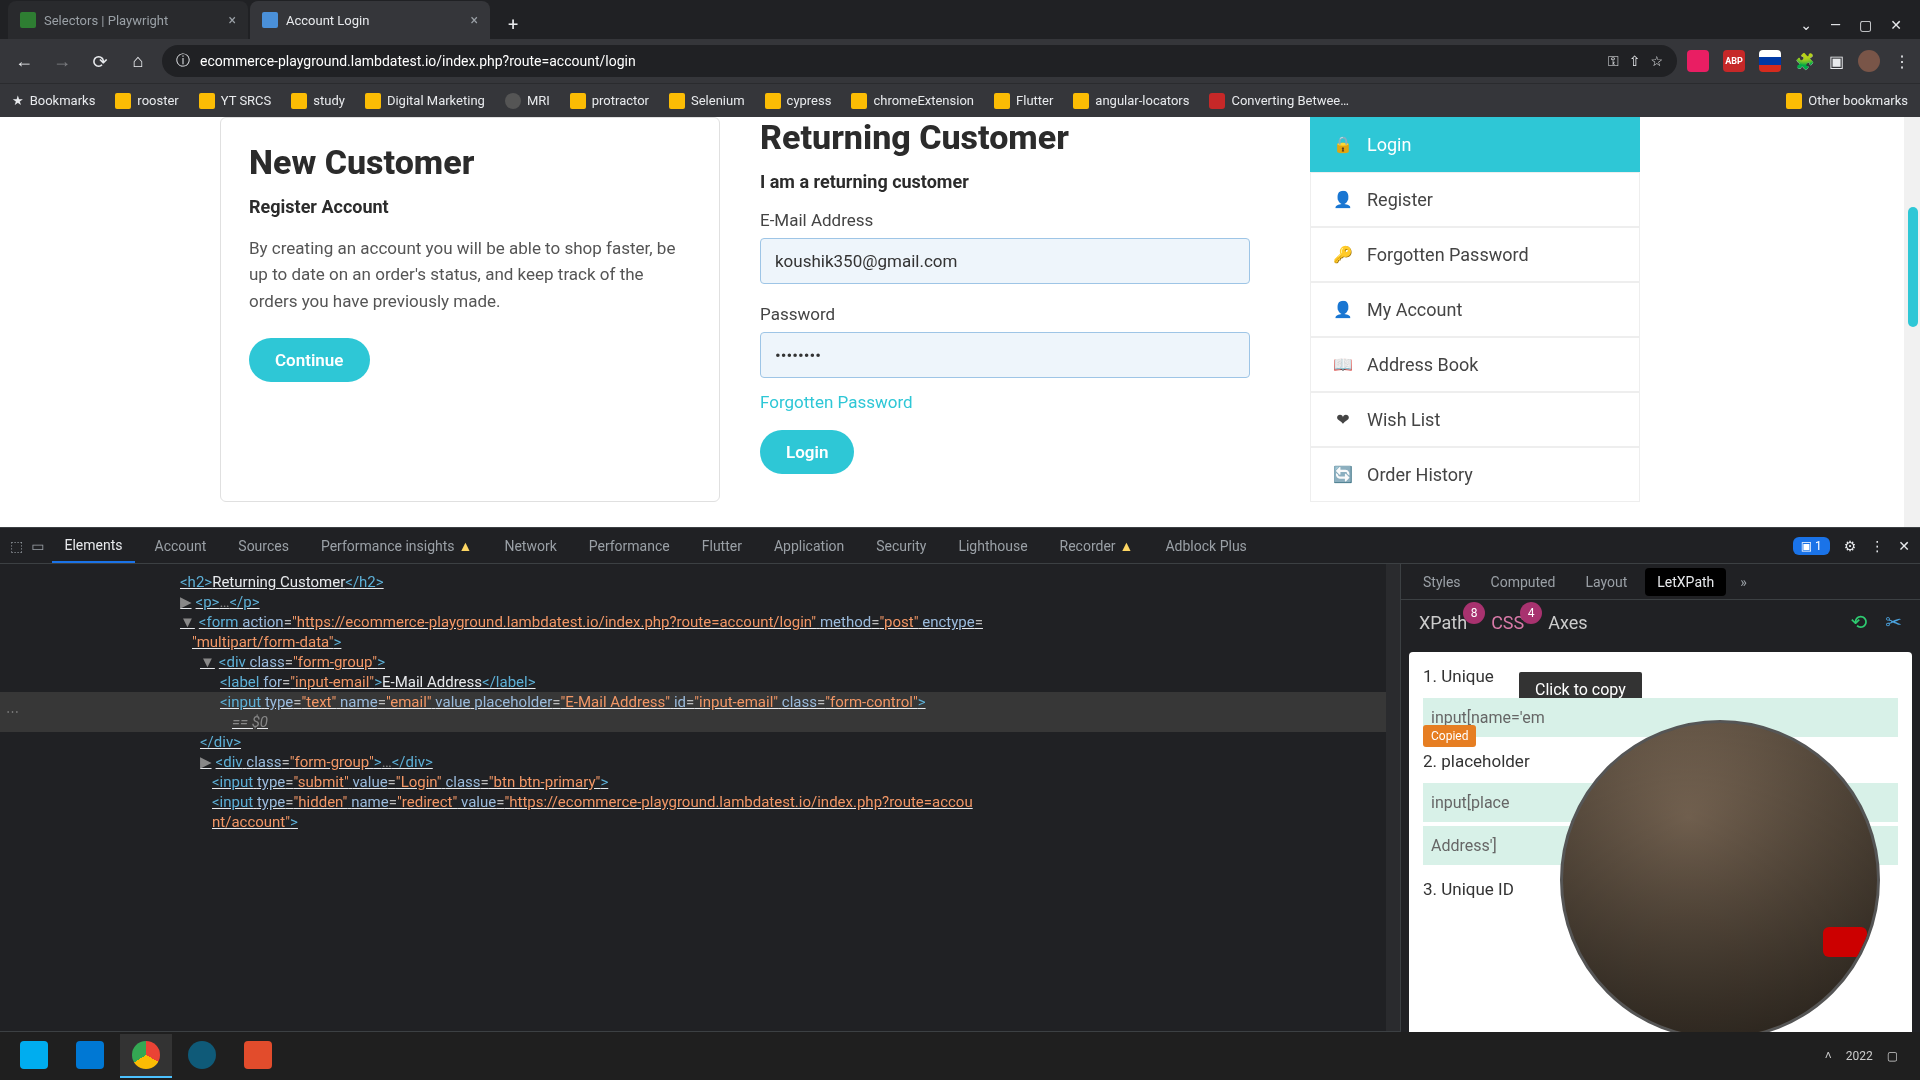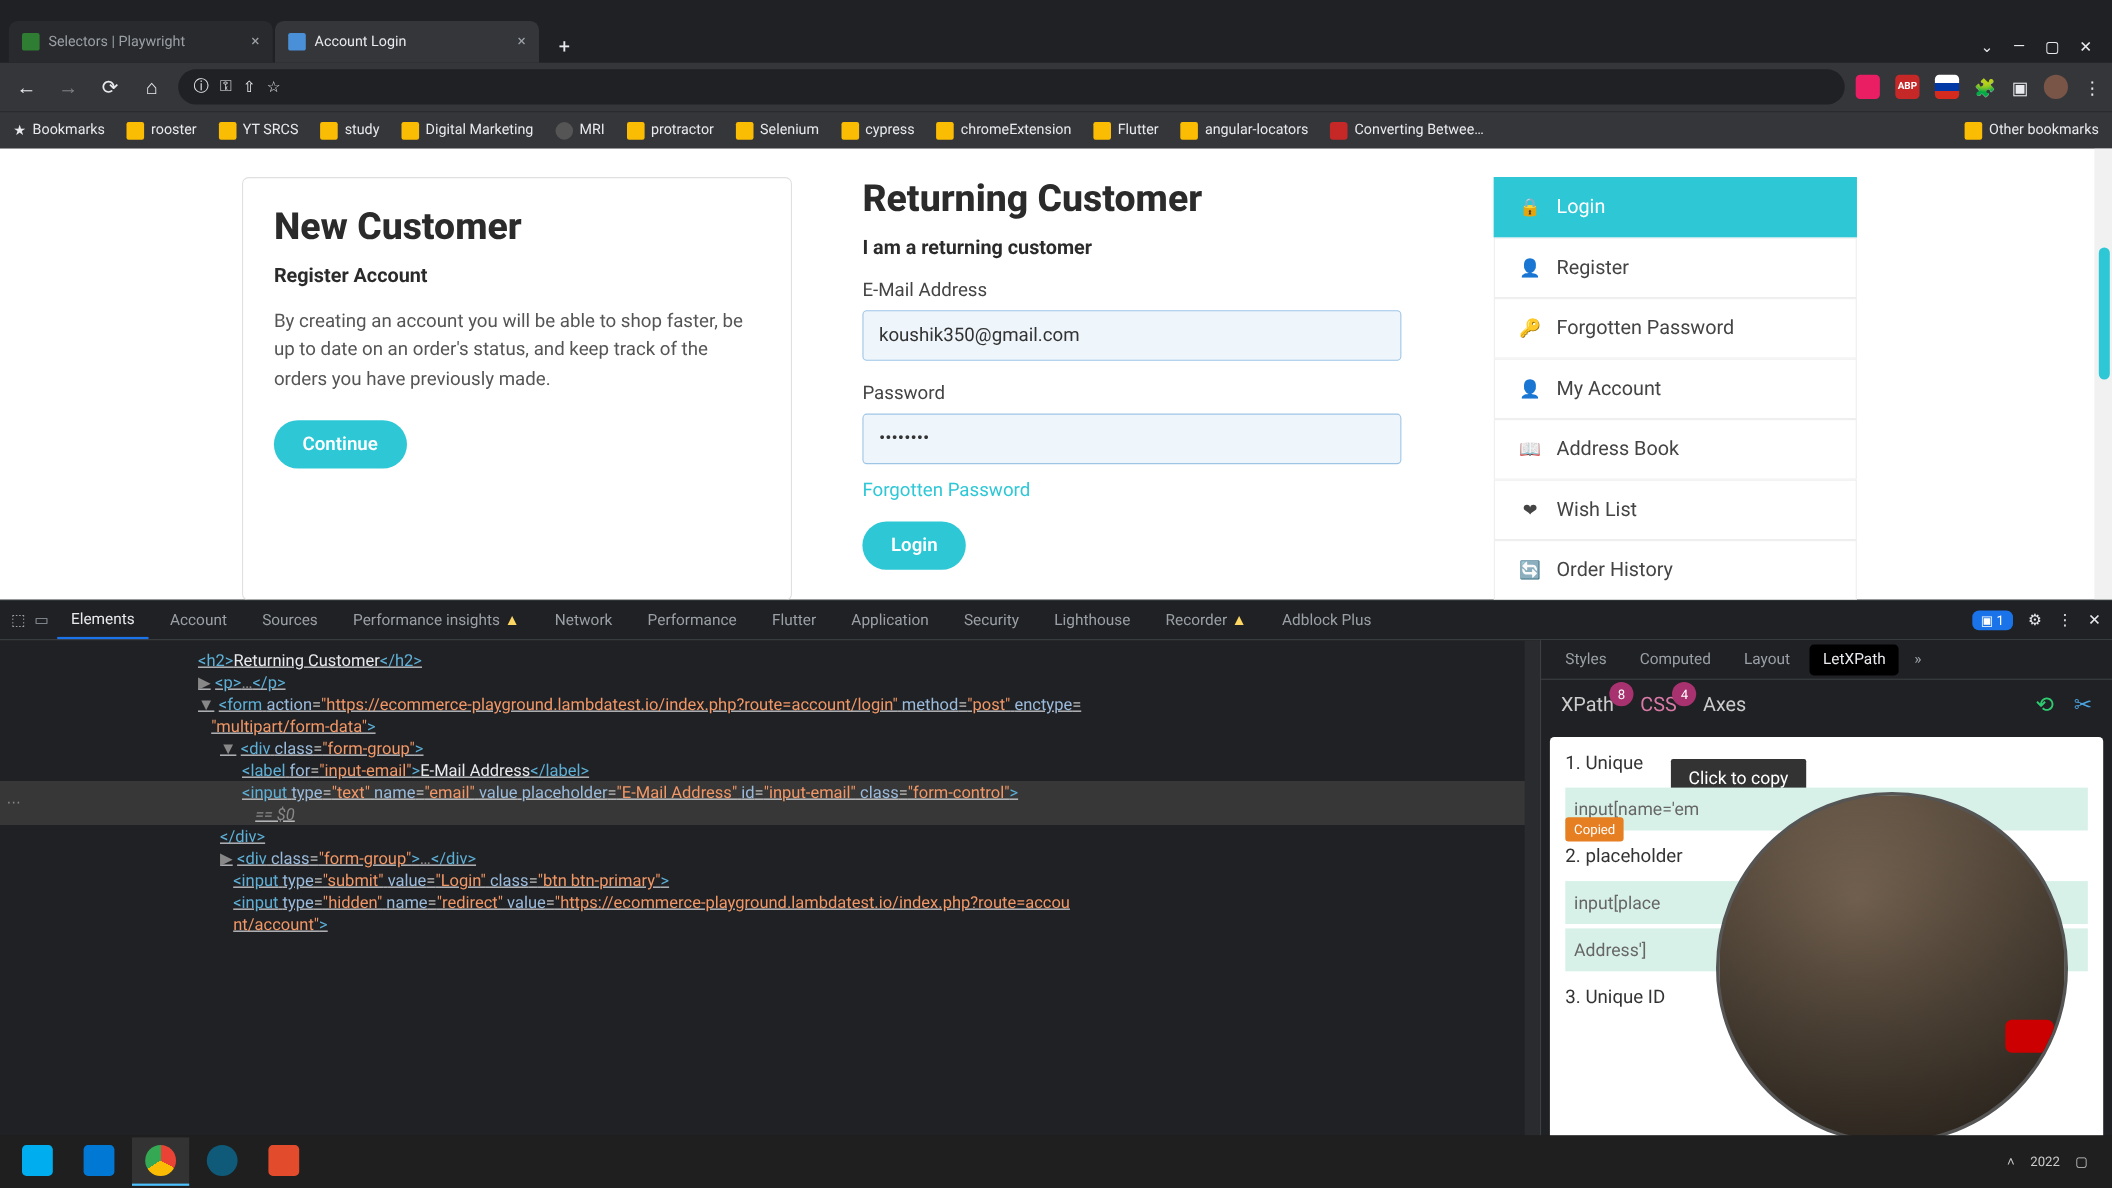--- a/index.html
+++ b/index.html
@@ -1,19 +1,19 @@
 <!DOCTYPE html>
 <html><head>
 <meta charset="utf-8">
 <style>
 * { margin: 0; padding: 0; box-sizing: border-box; font-family: -apple-system, BlinkMacSystemFont, "Segoe UI", Roboto, sans-serif; }
 body { background: #202124; color: #e8eaed; width: 1920px; height: 1080px; overflow: hidden; position: relative; }
 
 
-.titlebar { height: 57px; background: #202124; display: flex; align-items: flex-end; padding-left: 8px; }
+.titlebar { height: 39px; background: #202124; display: flex; align-items: flex-end; padding-left: 8px; }
 .tab { height: 38px; background: #35363a; border-radius: 8px 8px 0 0; display: flex; align-items: center; padding: 0 12px; margin-right: 2px; color: #e8eaed; font-size: 13px; min-width: 240px; gap: 8px; }
 .tab.inactive { background: #292a2d; color: #9aa0a6; }
 .tab .favicon { width: 16px; height: 16px; border-radius: 2px; }
 .tab .close { margin-left: auto; font-size: 14px; color: #9aa0a6; }
 .tab-add { width: 30px; height: 30px; display: flex; align-items: center; justify-content: center; color: #e8eaed; font-size: 18px; margin-left: 6px; }
 .window-controls { margin-left: auto; display: flex; gap: 18px; padding: 0 18px 6px 0; color: #e8eaed; font-size: 14px; }
 
 
 .toolbar { height: 44px; background: #35363a; display: flex; align-items: center; padding: 0 10px; gap: 10px; }
 .nav-btn { width: 28px; height: 28px; display: flex; align-items: center; justify-content: center; color: #e8eaed; font-size: 18px; }
@@ -22,21 +22,21 @@
 .toolbar-icons { display: flex; gap: 14px; align-items: center; }
 .ext-icon { width: 22px; height: 22px; border-radius: 4px; }
 
 
 .bookmarks { height: 34px; background: #35363a; border-top: 1px solid #2a2b2e; display: flex; align-items: center; padding: 0 12px; gap: 20px; font-size: 13px; color: #e8eaed; }
 .bookmark { display: flex; align-items: center; gap: 6px; white-space: nowrap; }
 .bk-icon { width: 16px; height: 16px; background: #fbbc04; border-radius: 2px; }
 
 
 .page { background: #fff; height: 410px; position: relative; overflow: hidden; }
-.page-inner { display: flex; padding: 26px 40px 0 220px; gap: 64px; }
+.page-inner { display: flex; padding: 0 40px 0 220px; gap: 40px; }
 .card { border: 1px solid #e0e0e0; border-radius: 6px; padding: 24px 28px; }
 .new-cust { width: 500px; }
 .returning { width: 490px; }
 .h-title { font-size: 34px; font-weight: 800; color: #2b2b2b; margin-bottom: 14px; }
 .sub { font-size: 18px; font-weight: 700; color: #2b2b2b; margin-bottom: 18px; }
 .desc { font-size: 17px; color: #555; line-height: 1.55; margin-bottom: 24px; }
 .btn-primary { background: #2ec7d6; color: #fff; border: none; border-radius: 24px; padding: 12px 26px; font-size: 17px; font-weight: 600; }
 .label-f { font-size: 17px; color: #444; margin-bottom: 8px; margin-top: 6px; }
 .input-f { width: 100%; border: 1px solid #9ec5e6; background: #eef5fb; border-radius: 4px; padding: 12px 14px; font-size: 17px; color: #333; margin-bottom: 14px; }
 .forgot { color: #2ec7d6; font-size: 17px; margin-bottom: 18px; display: block; }
@@ -135,20 +135,21 @@
   </div>
 </div>
 
 <div class="toolbar">
   <div class="nav-btn">←</div>
   <div class="nav-btn" style="opacity:.4">→</div>
   <div class="nav-btn">⟳</div>
   <div class="nav-btn">⌂</div>
   <div class="omnibox">
     <span>ⓘ</span>
+    <span class="url">ecommerce-playground.lambdatest.io/index.php?route=account/login</span>
     <span>⚿</span>
     <span>⇧</span>
     <span>☆</span>
   </div>
   <div class="toolbar-icons">
     <span class="ext-icon" style="background:#e91e63"></span>
     <span class="ext-icon" style="background:#c62828;color:#fff;font-size:9px;display:flex;align-items:center;justify-content:center;font-weight:bold">ABP</span>
     <span class="ext-icon" style="background:linear-gradient(#fff 33%,#0039a6 33% 66%,#d52b1e 66%)"></span>
     <span style="color:#e8eaed">🧩</span>
     <span style="color:#e8eaed">▣</span>

